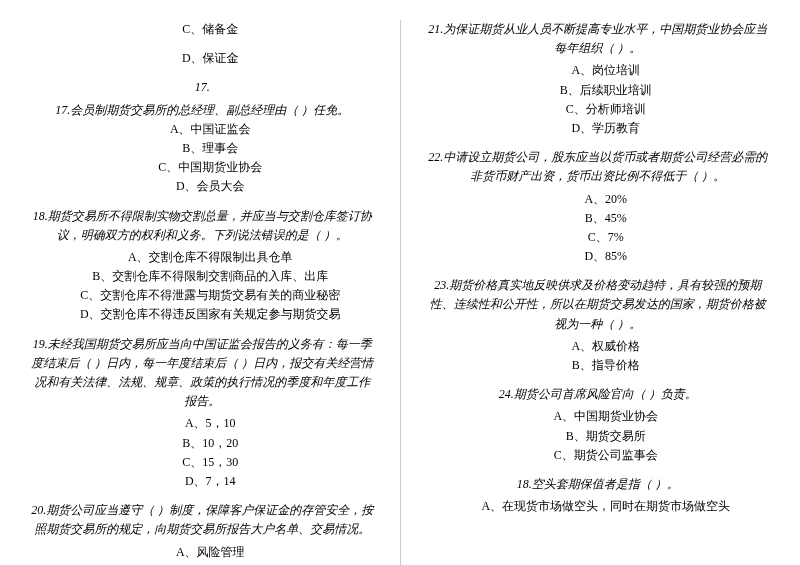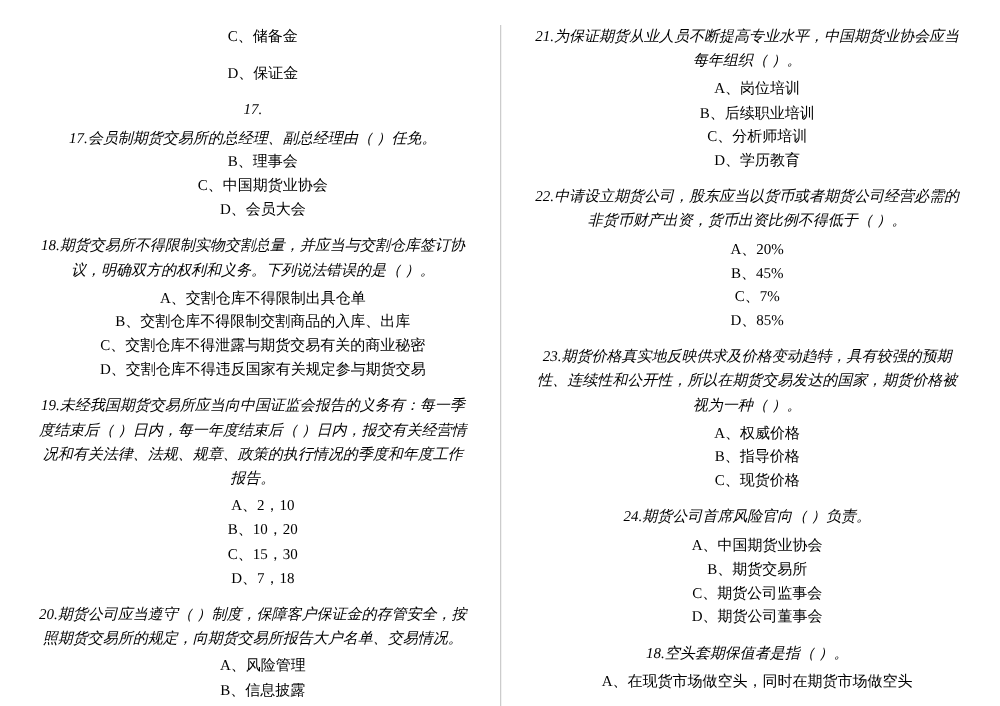--- a/index.html
+++ b/index.html
@@ -61,43 +61,44 @@
 
       <div class="question-block">
         <div class="option">D、保证金</div>
       </div>
 
       <div class="question-block">
         <div class="question-title">17.</div>
         <div class="question-title" style="display:inline;">
           <span>17.</span><span>会员制期货交易所的总经理、副总经理由（    ）任免。</span>
         </div>
+        <div class="option">A、中国证监会</div>
         <div class="option">B、理事会</div>
         <div class="option">C、中国期货业协会</div>
         <div class="option">D、会员大会</div>
       </div>
 
       <div class="question-block">
         <div class="question-title">
           <span>18.</span><span>期货交易所不得限制实物交割总量，并应当与交割仓库签订协议，明确双方的权利和义务。下列说法错误的是（    ）。</span>
         </div>
         <div class="option">A、交割仓库不得限制出具仓单</div>
         <div class="option">B、交割仓库不得限制交割商品的入库、出库</div>
         <div class="option">C、交割仓库不得泄露与期货交易有关的商业秘密</div>
         <div class="option">D、交割仓库不得违反国家有关规定参与期货交易</div>
       </div>
 
       <div class="question-block">
         <div class="question-title">
           <span>19.</span><span>未经我国期货交易所应当向中国证监会报告的义务有：每一季度结束后（    ）日内，每一年度结束后（    ）日内，报交有关经营情况和有关法律、法规、规章、政策的执行情况的季度和年度工作报告。</span>
         </div>
-        <div class="option">A、2，10</div>
+        <div class="option">A、5，10</div>
         <div class="option">B、10，20</div>
         <div class="option">C、15，30</div>
-        <div class="option">D、7，18</div>
+        <div class="option">D、7，14</div>
       </div>
 
       <div class="question-block">
         <div class="question-title">
           <span>20.</span><span>期货公司应当遵守（    ）制度，保障客户保证金的存管安全，按照期货交易所的规定，向期货交易所报告大户名单、交易情况。</span>
         </div>
         <div class="option">A、风险管理</div>
         <div class="option">B、信息披露</div>
 
       </div>
@@ -127,31 +128,29 @@
         <div class="option">C、7%</div>
         <div class="option">D、85%</div>
       </div>
 
       <div class="question-block">
         <div class="question-title">
           <span>23.</span><span>期货价格真实地反映供求及价格变动趋特，具有较强的预期性、连续性和公开性，所以在期货交易发达的国家，期货价格被视为一种（    ）。</span>
         </div>
         <div class="option">A、权威价格</div>
         <div class="option">B、指导价格</div>
-        <div class="option">C、现货价格</div>
       </div>
 
       <div class="question-block">
         <div class="question-title">
           <span>24.</span><span>期货公司首席风险官向（    ）负责。</span>
         </div>
         <div class="option">A、中国期货业协会</div>
         <div class="option">B、期货交易所</div>
         <div class="option">C、期货公司监事会</div>
-        <div class="option">D、期货公司董事会</div>
       </div>
 
       <div class="question-block">
         <div class="question-title">
           <span>18.</span><span>空头套期保值者是指（    ）。</span>
         </div>
         <div class="option">A、在现货市场做空头，同时在期货市场做空头</div>
 
       </div>
 

